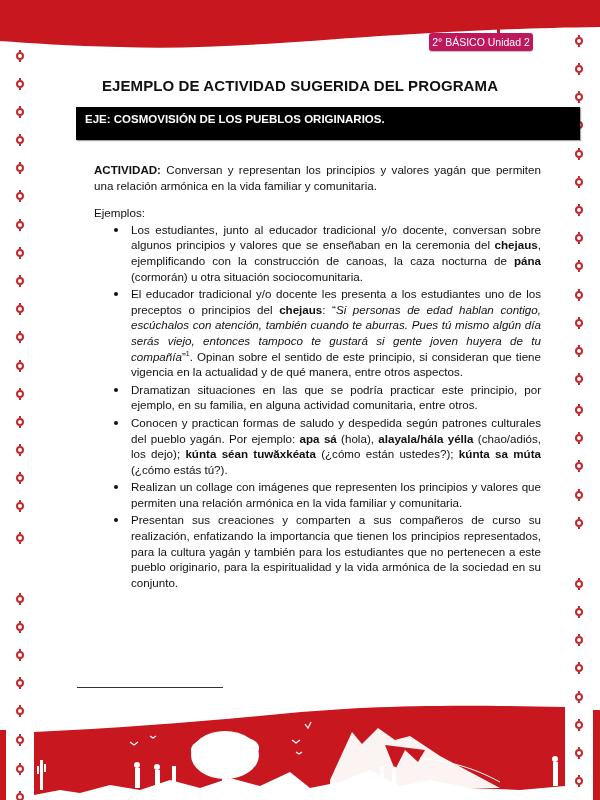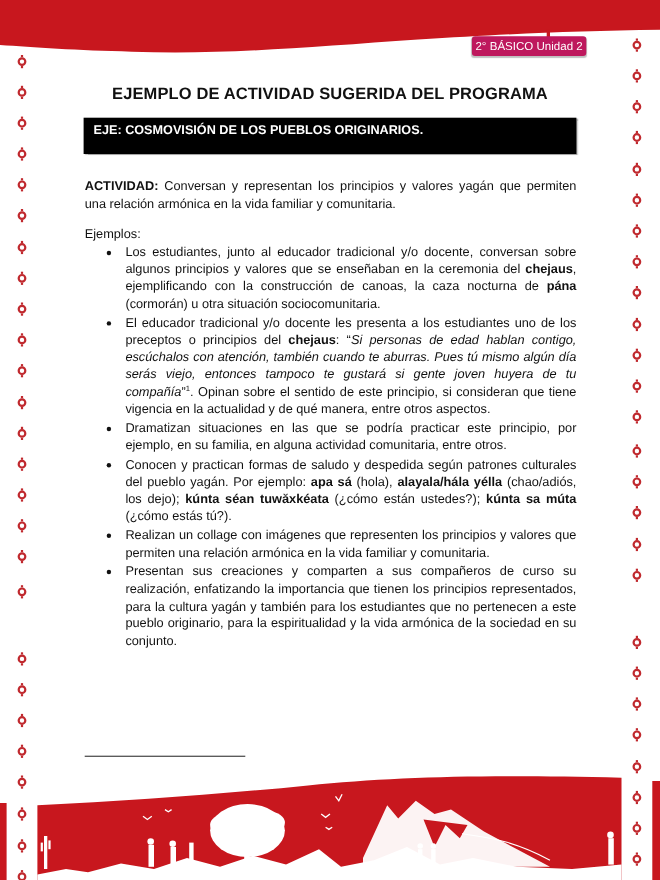--- a/index.html
+++ b/index.html
@@ -23,28 +23,28 @@
     content: ""; position: absolute; left: 1px; width: 2px; height: 2px; background: #c0292e;
   }
   .orn::before { top: -4px; }
   .orn::after { bottom: -4px; }
 
   .title {
     position: absolute; left: 0; width: 600px; top: 77px;
     text-align: center; font-weight: bold; font-size: 15px; letter-spacing: 0.1px;
   }
   .eje-banner {
-    position: absolute; left: 76px; top: 107px; width: 448px; height: 33px;
+    position: absolute; left: 76px; top: 107px; width: 504px; height: 33px;
     background: #000; color: #fff; font-weight: bold; font-size: 11.5px;
     padding: 6px 0 0 9px;
     box-shadow: 1px 1px 1px rgba(0,0,0,0.35);
   }
 
   .content {
-    position: absolute; left: 77px; top: 162px; width: 447px;
+    position: absolute; left: 94px; top: 162px; width: 447px;
     font-size: 11.6px; line-height: 15.6px;
   }
   .content p { text-align: justify; }
   .activity { margin-bottom: 12px; }
   .examples-label { margin-bottom: 1px; }
   ul.ex { list-style: none; }
   ul.ex li { position: relative; padding-left: 37px; text-align: justify; margin-bottom: 2px; }
   ul.ex li::before {
     content: ""; position: absolute; left: 20px; top: 6px;
     width: 4px; height: 4px; border-radius: 50%; background: #111;

